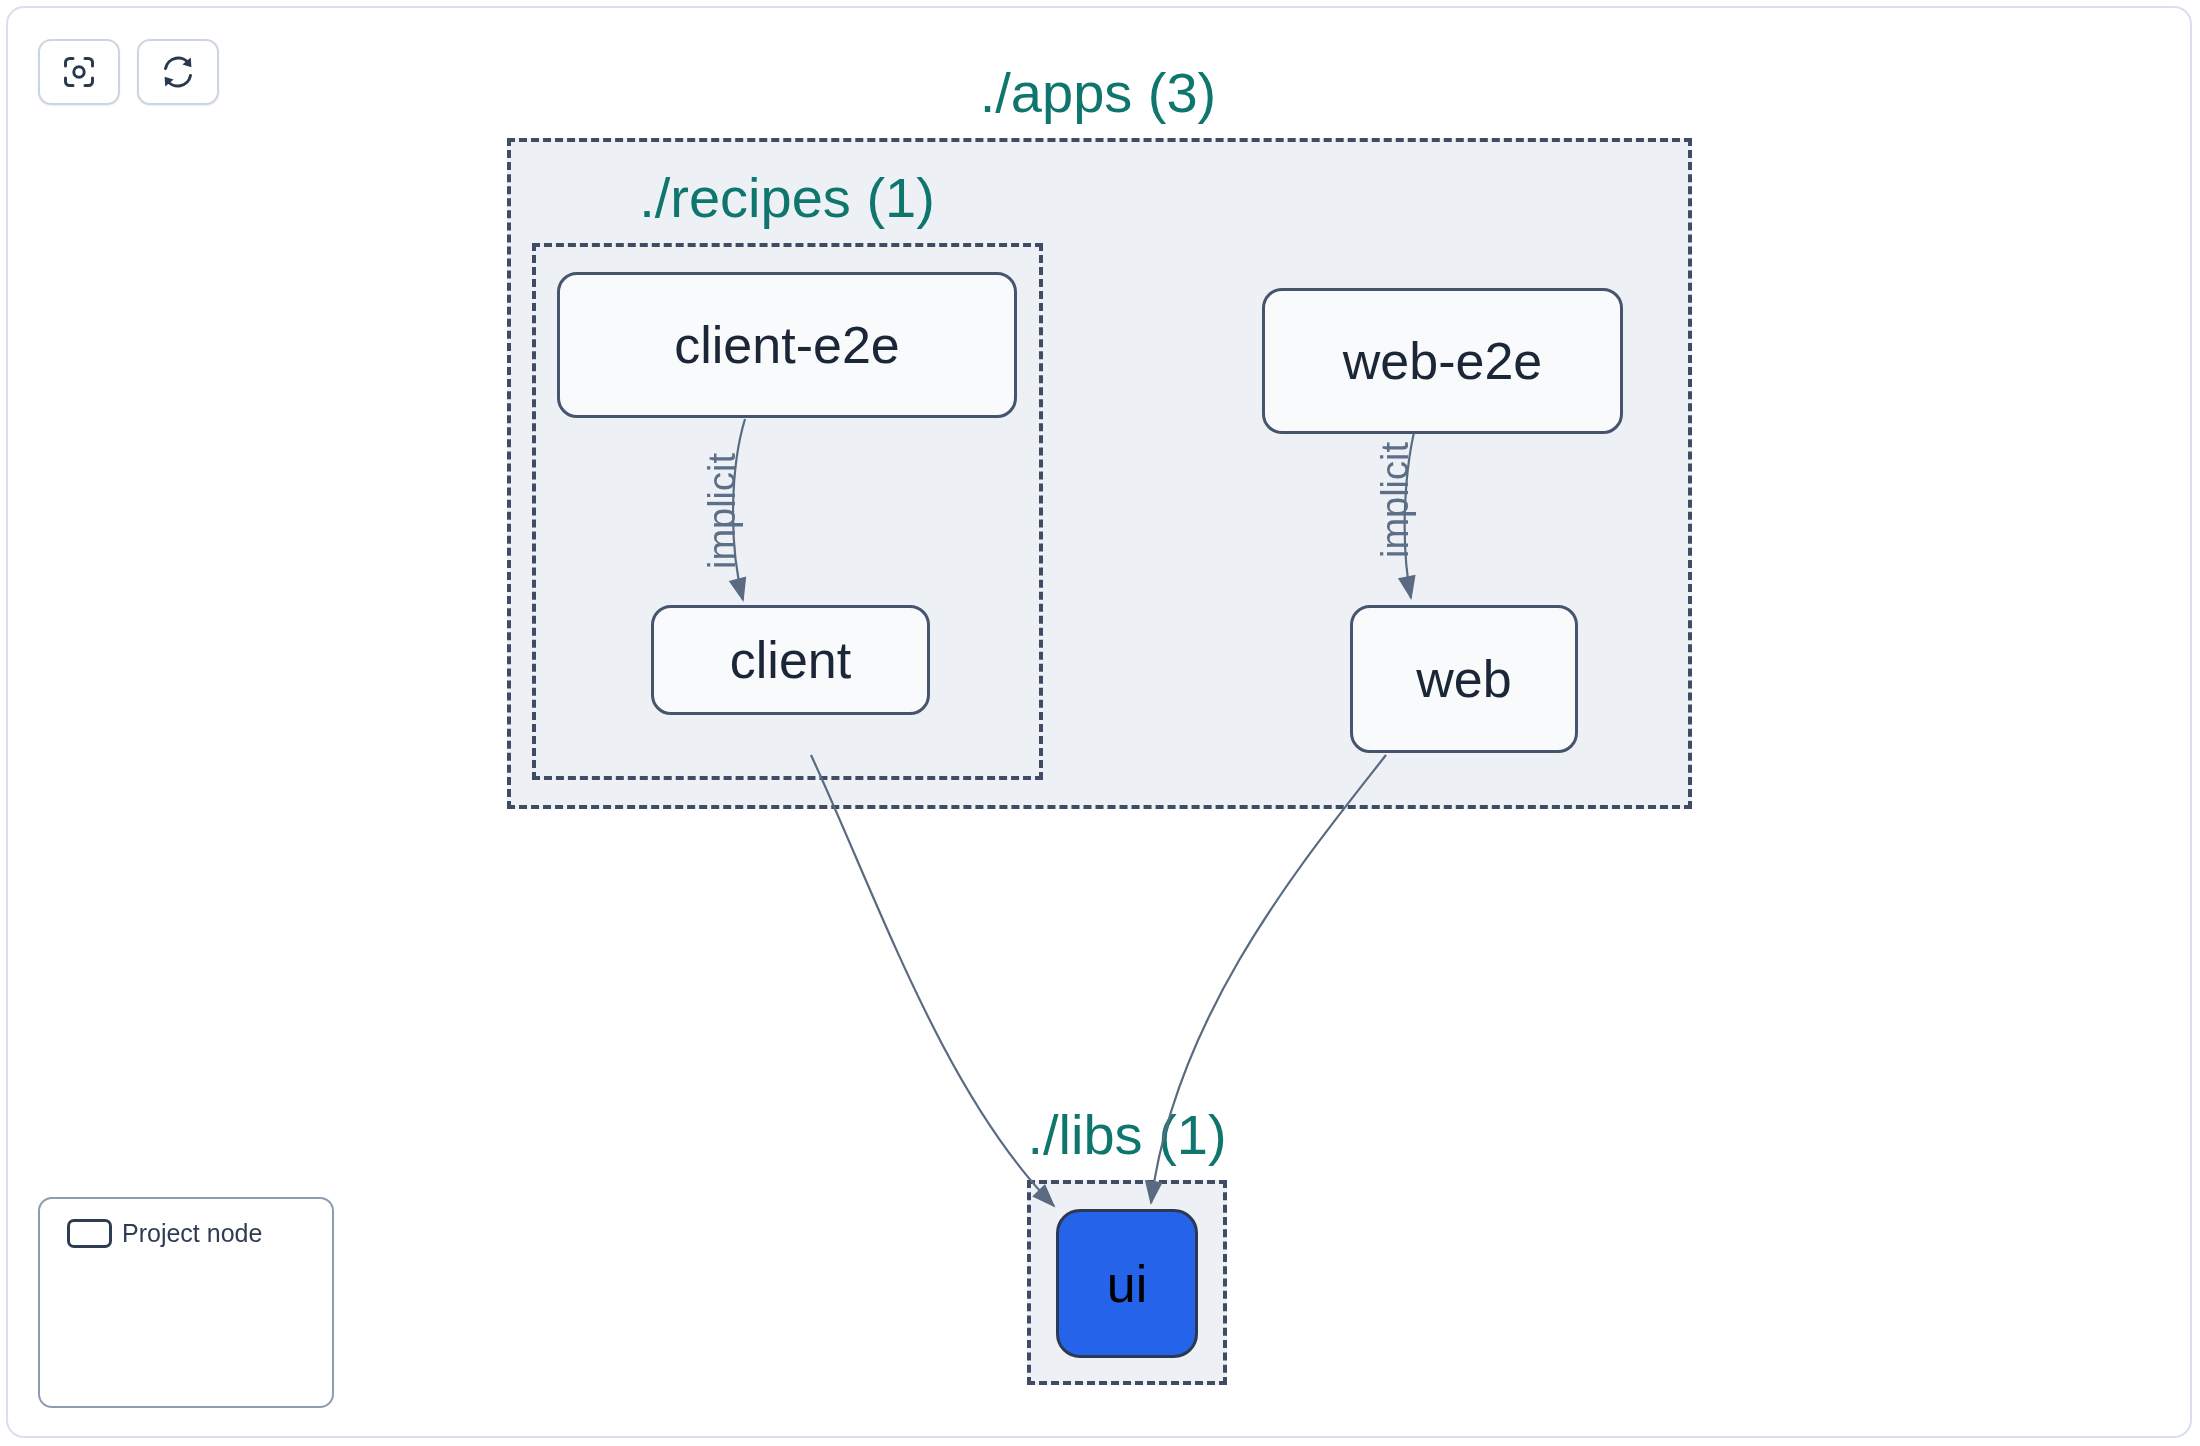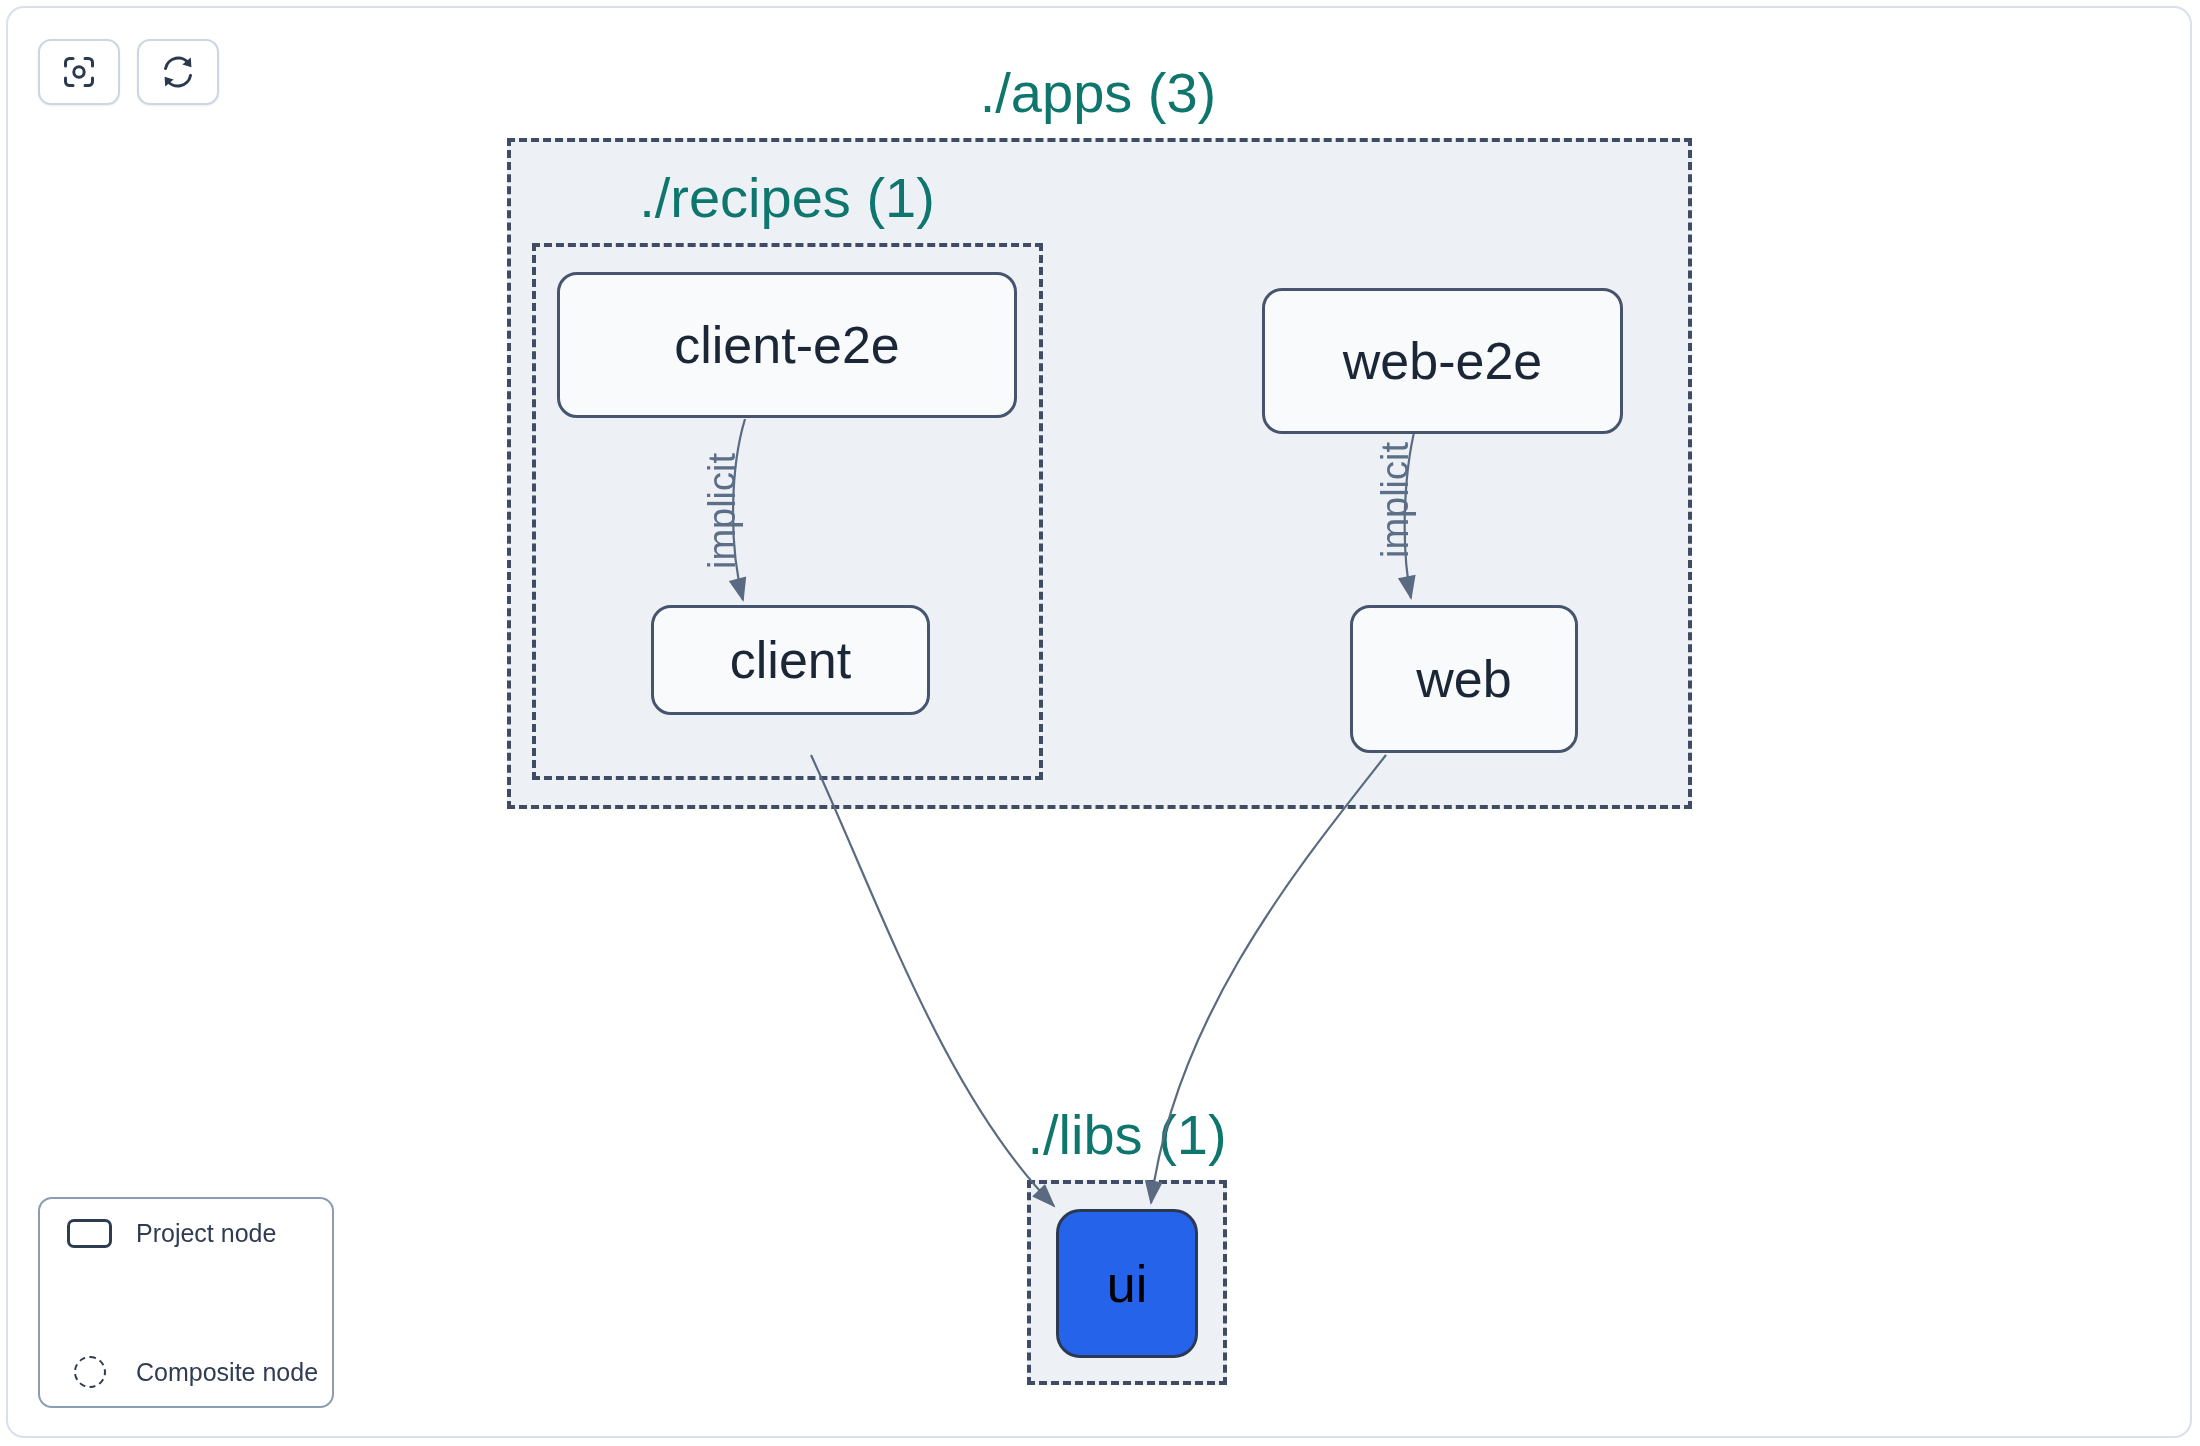--- a/index.html
+++ b/index.html
@@ -68,21 +68,21 @@
 
   
   .legend{
     position:absolute;left:38px;top:1197px;width:296px;height:211px;
     box-sizing:border-box;background:#ffffff;border:2px solid #8d9db1;
     border-radius:14px;z-index:8;padding:11px 0;
     display:flex;flex-direction:column;justify-content:space-between;
   }
   .legend-row{display:flex;align-items:center;height:46px;padding-left:25px;}
   .legend-swatch-wrap{width:49px;display:flex;align-items:center;justify-content:center;flex:none;}
-  .legend-label{margin-left:22px;font-size:25px;color:#2f3c52;white-space:nowrap;}
+  .legend-label{margin-left:8px;font-size:25px;color:#2f3c52;white-space:nowrap;}
   .sw-project{width:45px;height:29px;box-sizing:border-box;border:3px solid #2e3c52;border-radius:7px;background:#ffffff;}
   .sw-composite{width:32px;height:32px;box-sizing:border-box;border:2px dashed #2e3c52;border-radius:50%;background:#ffffff;}
   .sw-affected{width:32px;height:32px;box-sizing:border-box;border:2px dotted #c9d3df;border-radius:50%;background:#eef1f6;}
   .sw-touched{width:32px;height:32px;border-radius:50%;background:#1d4ed8;}
 </style>
 </head>
 <body>
 
 <div class="canvas-frame"></div>
 
@@ -141,19 +141,13 @@
 <div class="node" id="node-web">web</div>
 <div class="node" id="node-ui">ui</div>
 
 <div class="legend">
   <div class="legend-row">
     <span class="legend-swatch-wrap">
         <span class="sw-project"></span>
       </span>
     <span class="legend-label">Project node</span>
   </div>
-  <div class="legend-row">
-    <span class="legend-swatch-wrap">
-        <span class="sw-composite"></span>
-      </span>
-    <span class="legend-label">Composite node</span>
-  </div>
 </div>
 
 </body></html>

